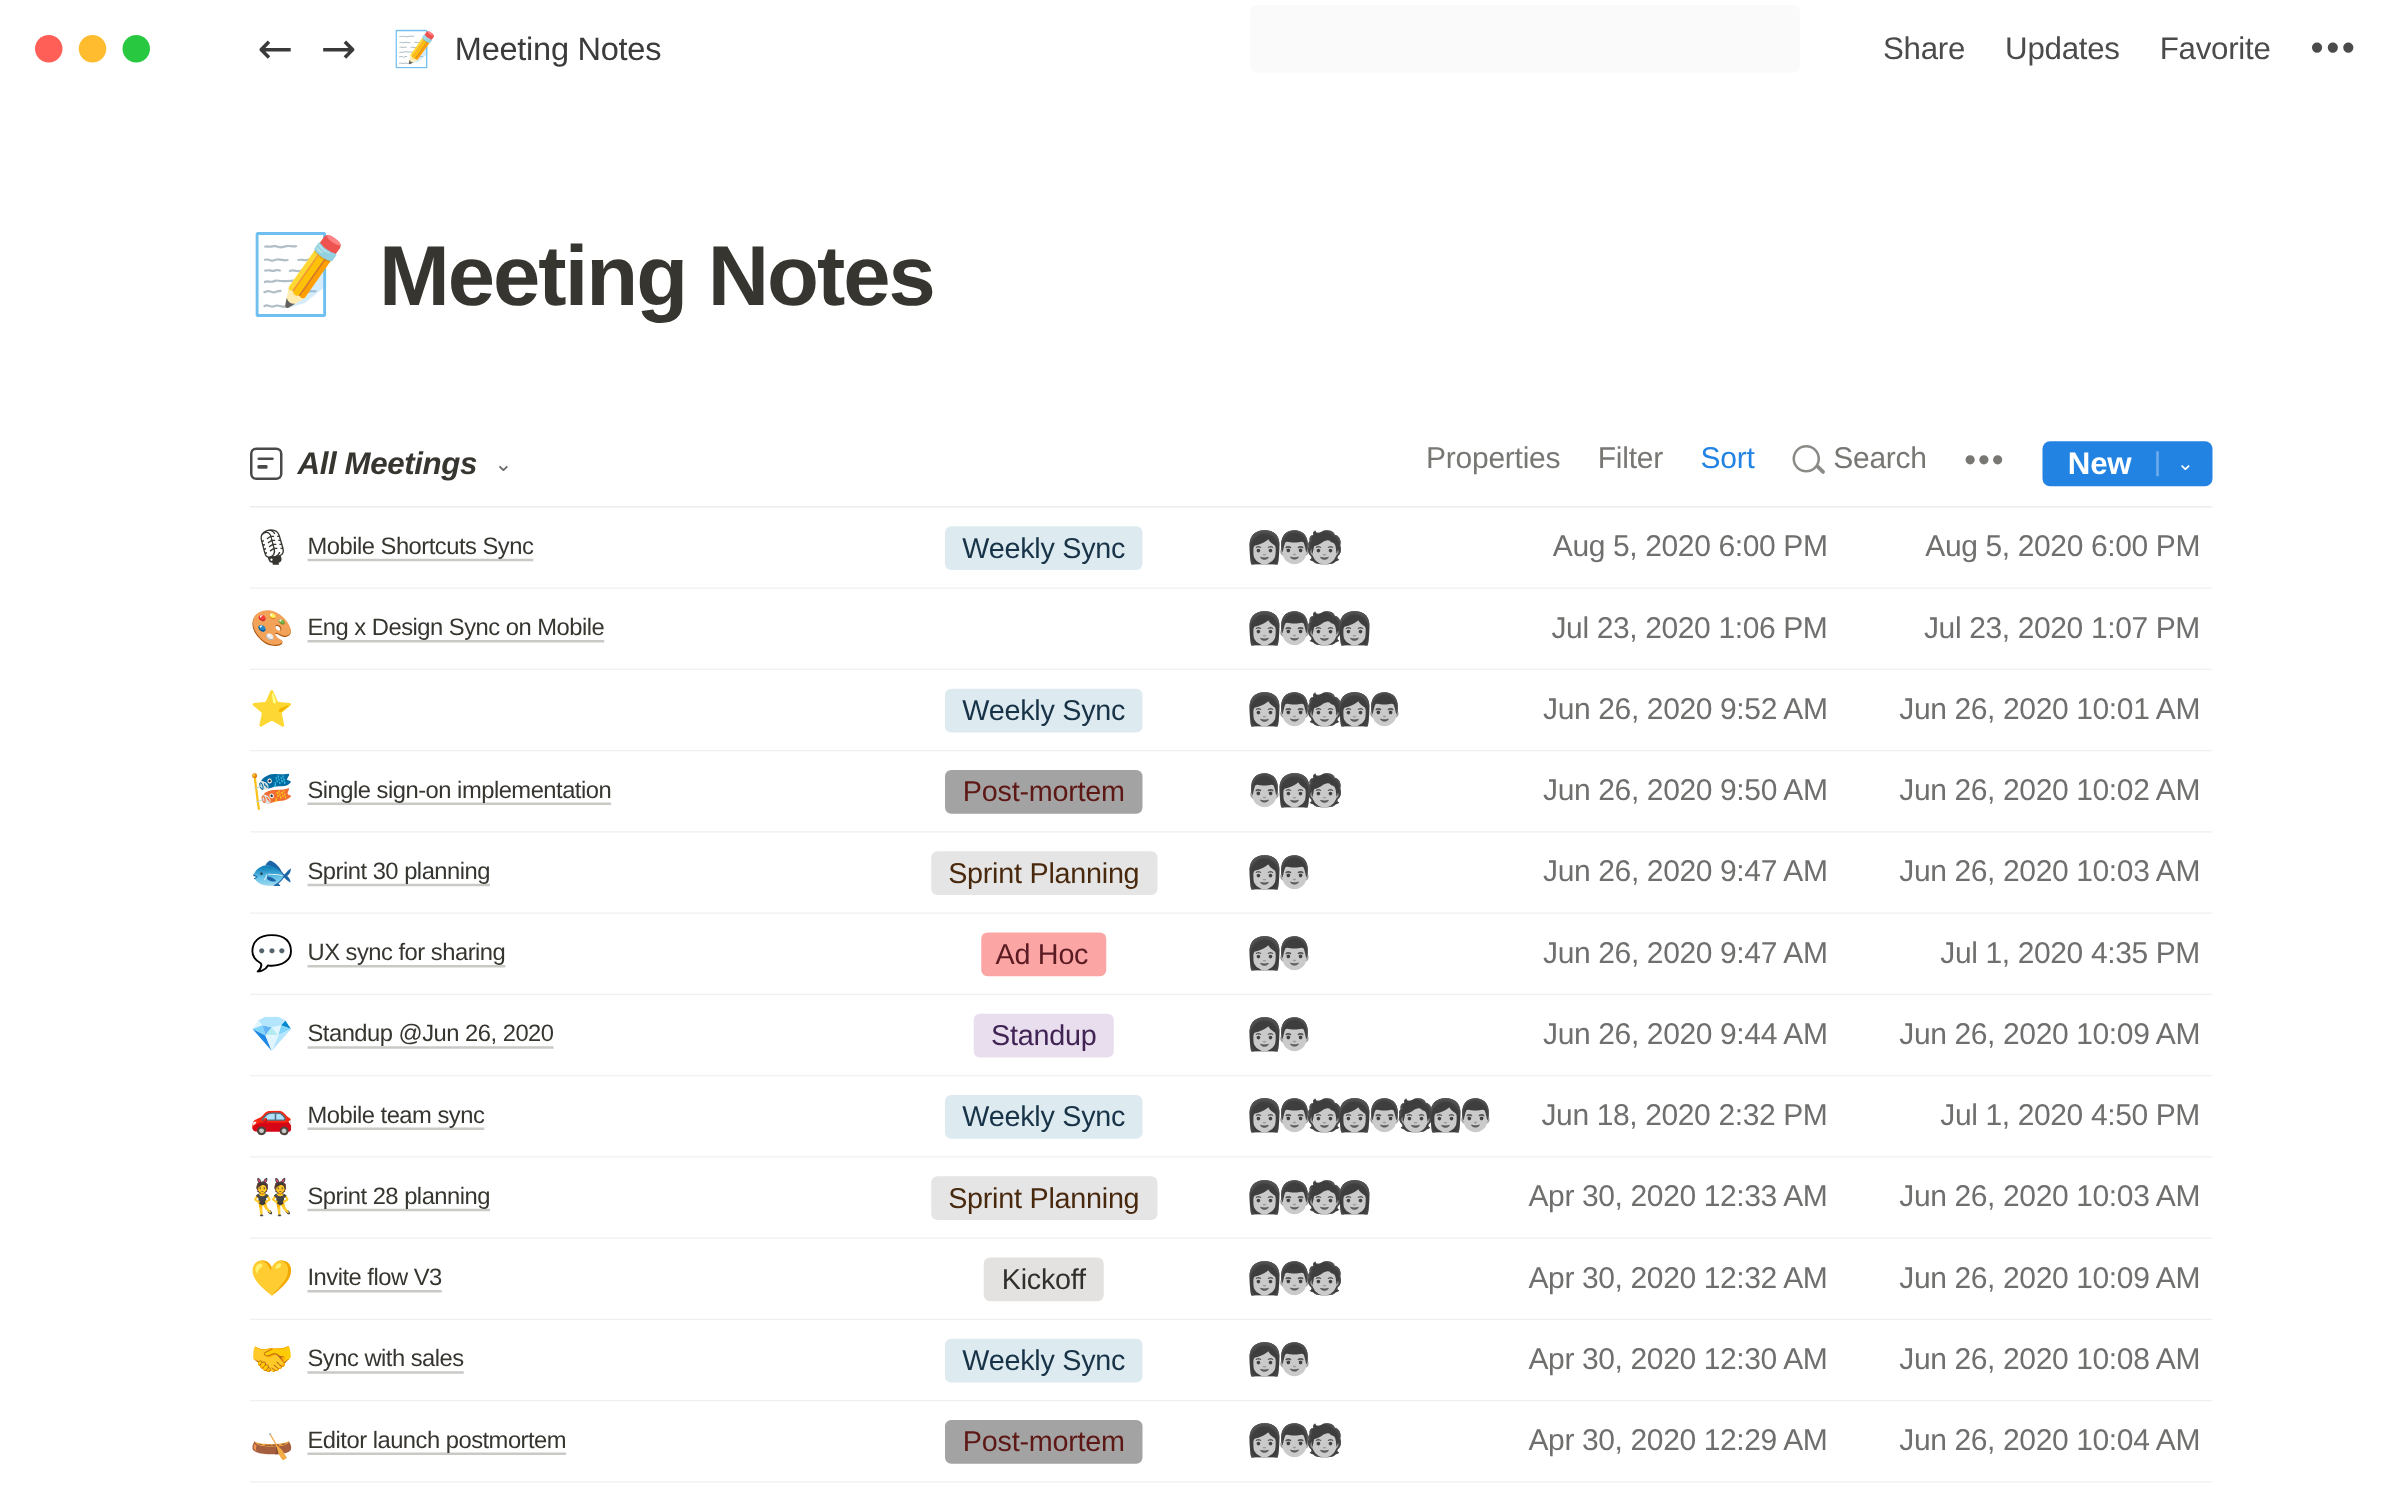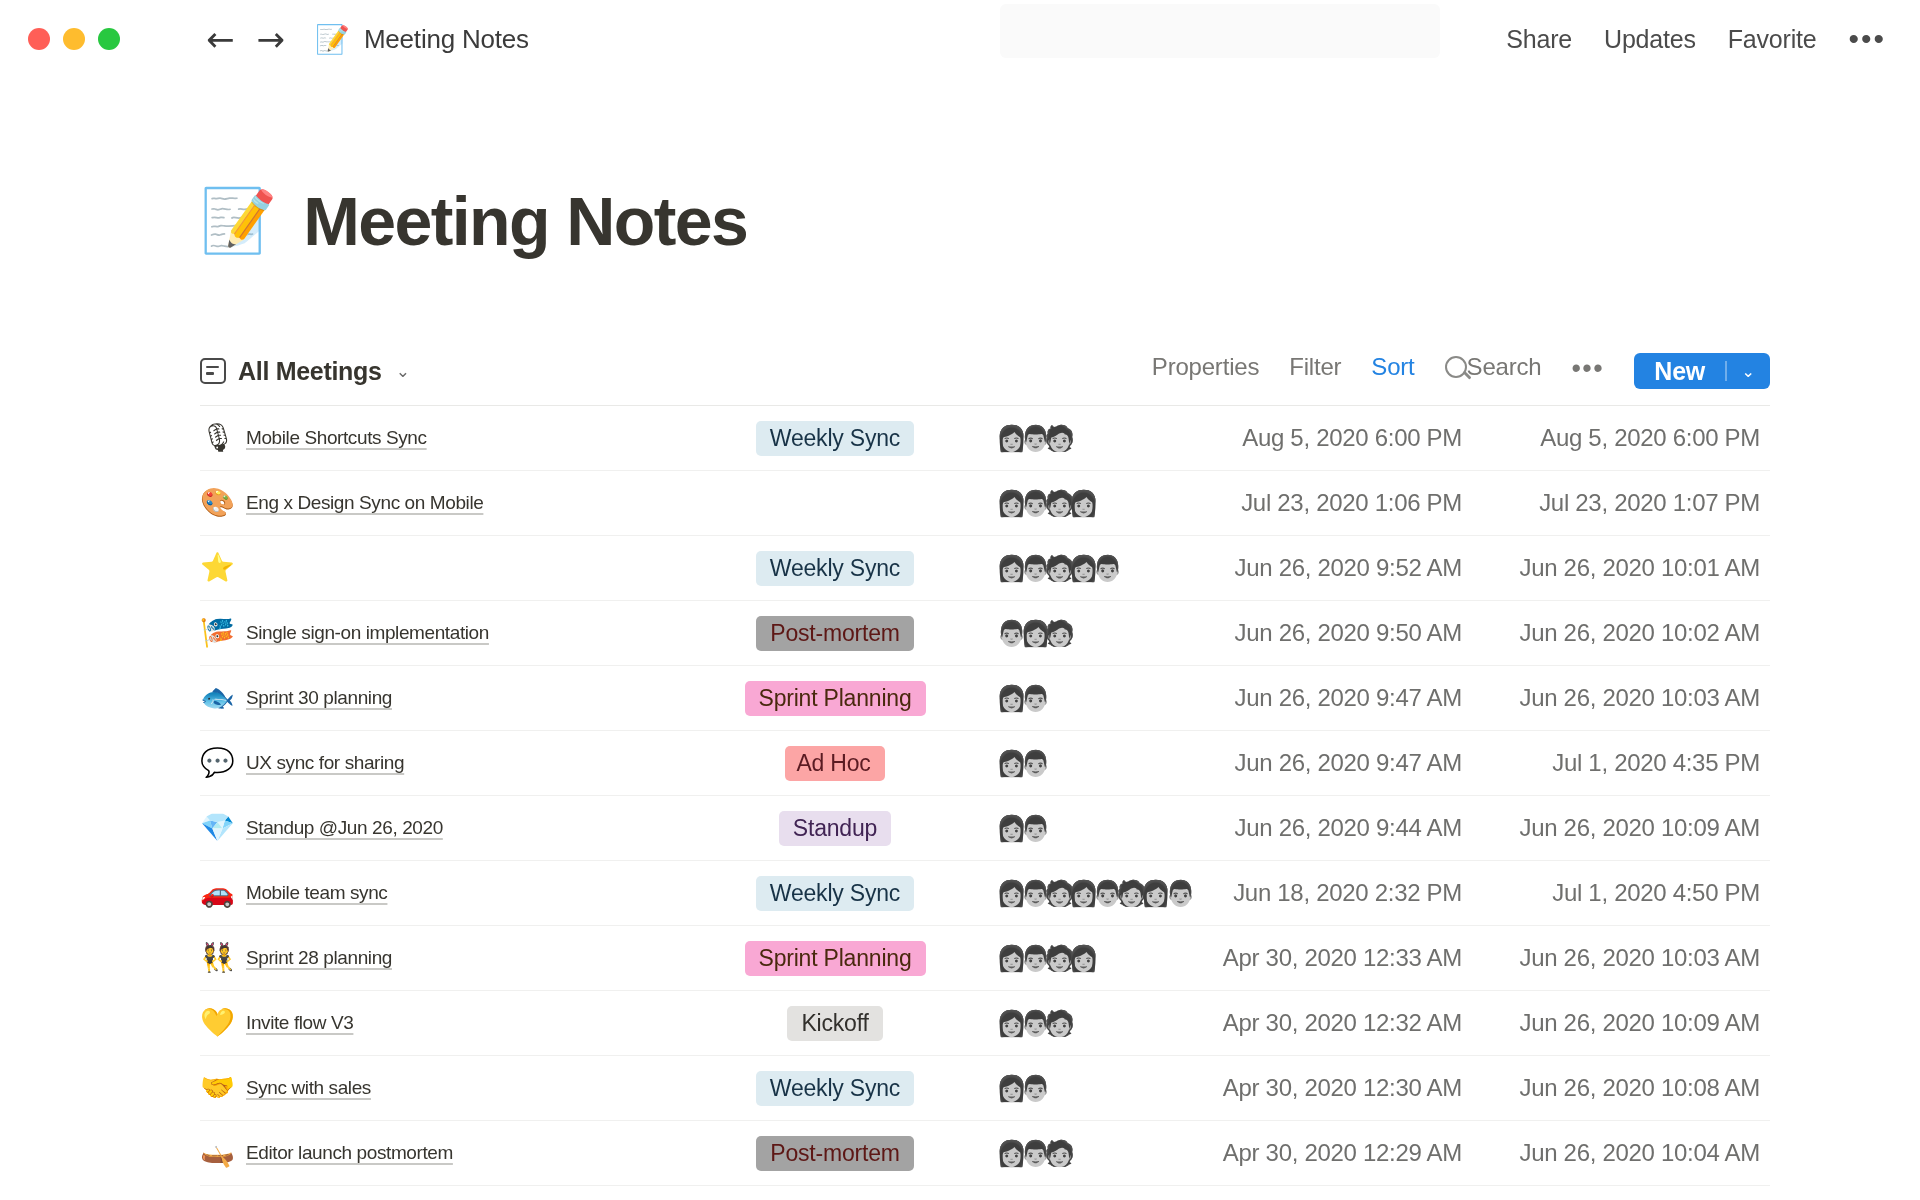--- a/index.html
+++ b/index.html
@@ -138,20 +138,21 @@
     background: #4a4a4a;
     border-radius: 1px;
   }
   .view-icon::before { top: 5.5px; width: 13px; }
   .view-icon::after { top: 12px; width: 8px; }
   .view-label {
     font-size: 25px;
     font-weight: bold;
     color: #37352f;
     letter-spacing: -0.3px;
+    font-style: italic;
   }
   .chev {
     font-size: 17px;
     color: #6b6b6b;
     margin-left: 2px;
   }
 
   .toolbar-right {
     margin-left: auto;
     display: flex;
@@ -161,20 +162,21 @@
   .tool-link {
     font-size: 24px;
     color: #787774;
     cursor: pointer;
     letter-spacing: -0.2px;
   }
   .tool-link.active { color: #2383e2; }
   .search-group {
     display: flex;
     align-items: center;
+    gap: 11px;
     cursor: pointer;
   }
   .search-icon {
     width: 22px; height: 22px;
     border: 2.5px solid #8a8a87;
     border-radius: 50%;
     position: relative;
   }
   .search-icon::after {
     content: "";
@@ -258,21 +260,21 @@
   }
   .tag {
     font-size: 23px;
     padding: 4px 14px;
     border-radius: 5px;
     white-space: nowrap;
     letter-spacing: -0.2px;
   }
   .tag.blue   { background: #ddebf1; color: #183347; }
   .tag.red    { background: #a3a3a3; color: #5d1715; }
-  .tag.orange { background: #f9a8d4; color: #49290e; }
+  .tag.orange { background: #e5e5e5; color: #49290e; }
   .tag.pink   { background: #fca5a5; color: #5a1b22; padding-left: 11px; }
   .tag.purple { background: #e8deee; color: #412454; }
   .tag.gray   { background: #e3e2e0; color: #32302c; }
 
   .people {
     flex: 0 0 200px;
     width: 200px;
     display: flex;
     align-items: center;
     justify-content: flex-start;

